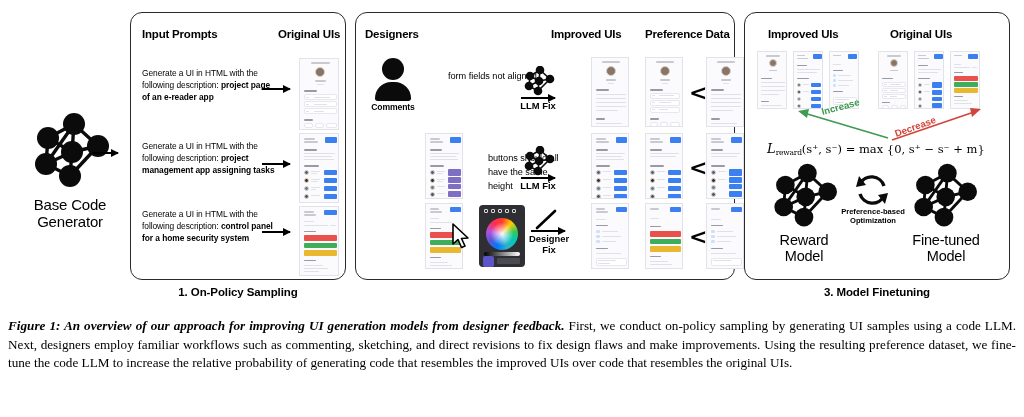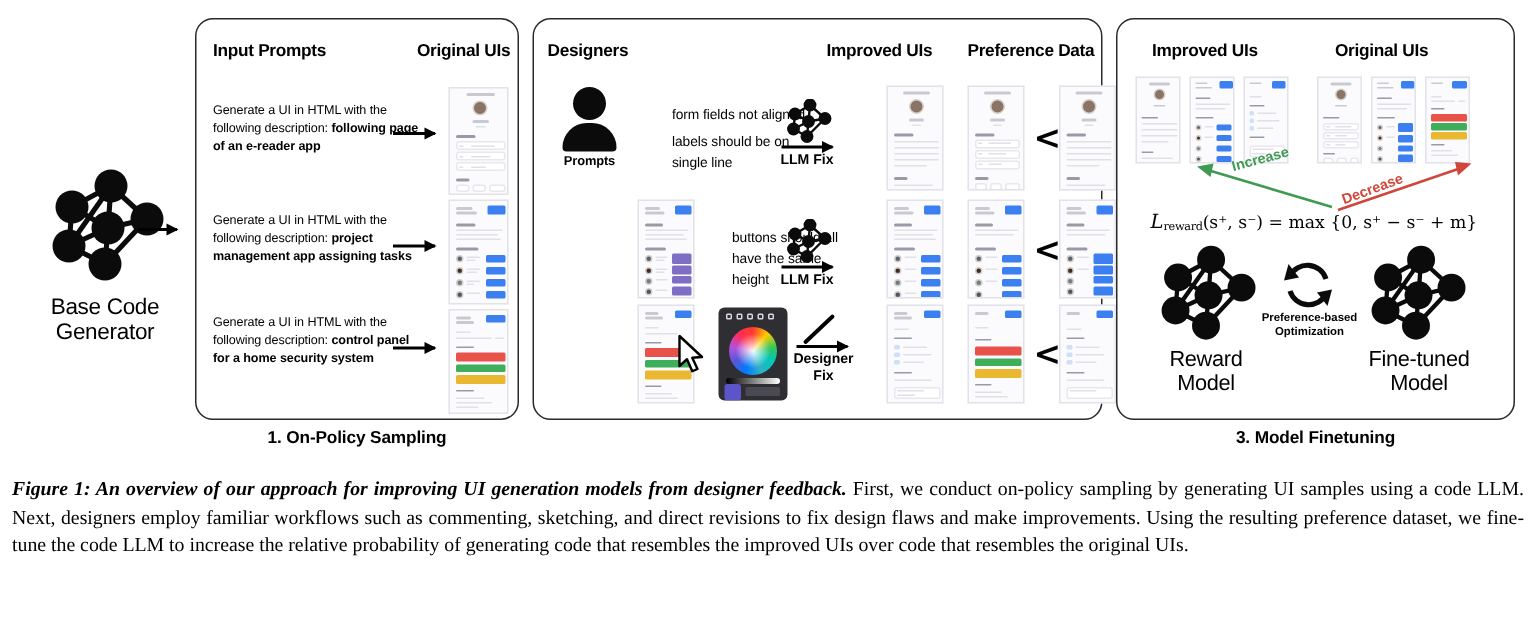--- a/index.html
+++ b/index.html
@@ -254,21 +254,21 @@
     <span class="shaft"></span>
       <span class="head"></span>
   </div>
 
   <div class="panel" style="left:130px; top:12px; width:216px; height:268px;"></div>
 
   <div class="col-head" style="left:142px; top:28px;">Input Prompts</div>
   <div class="col-head" style="left:278px; top:28px;">Original UIs</div>
 
   <div class="prompt" style="left:142px; top:68px;">
-    <span>Generate a UI in HTML with the following description: </span><b>following page of an e-reader app</b>
+    <span>Generate a UI in HTML with the following description: </span><b>project page of an e-reader app</b>
   </div>
   <div class="arrow" style="left:262px; top:88px; width:28px;">
     <span class="shaft"></span>
       <span class="head"></span>
   </div>
 
   <div class="prompt" style="left:142px; top:141px;">
     <span>Generate a UI in HTML with the following description: </span><b>project management app assigning tasks</b>
   </div>
   <div class="arrow" style="left:262px; top:163px; width:28px;">
@@ -352,24 +352,23 @@
 
   <div class="panel" style="left:355px; top:12px; width:380px; height:268px;"></div>
 
   <div class="col-head" style="left:365px; top:28px;">Designers</div>
   <div class="col-head" style="left:551px; top:28px;">Improved UIs</div>
   <div class="col-head" style="left:645px; top:28px;">Preference Data</div>
 
   <div class="person" style="left:369px; top:58px; width:48px; height:58px;">
     <div class="head-c"></div>
       <div class="body-c"></div>
-    <div class="person-label">Prompts</div>
+    <div class="person-label">Comments</div>
   </div>
   <div class="note" style="left:428px; top:70px; width:112px;">form fields not aligned</div>
-  <div class="note" style="left:428px; top:88px; width:92px;">labels should be on single line</div>
 
   <div class="nn" style="left:522px; top:66px;">
     <svg width="34" height="30" viewBox="0 0 34 30">
       <g stroke="#0b0b0b" stroke-width="1.6" fill="none">
         <line x1="8" y1="10" x2="18" y2="4"></line>
           <line x1="8" y1="10" x2="17" y2="15"></line>
         <line x1="8" y1="10" x2="7" y2="20"></line>
           <line x1="18" y1="4" x2="17" y2="15"></line>
         <line x1="18" y1="4" x2="28" y2="13"></line>
           <line x1="17" y1="15" x2="28" y2="13"></line>

